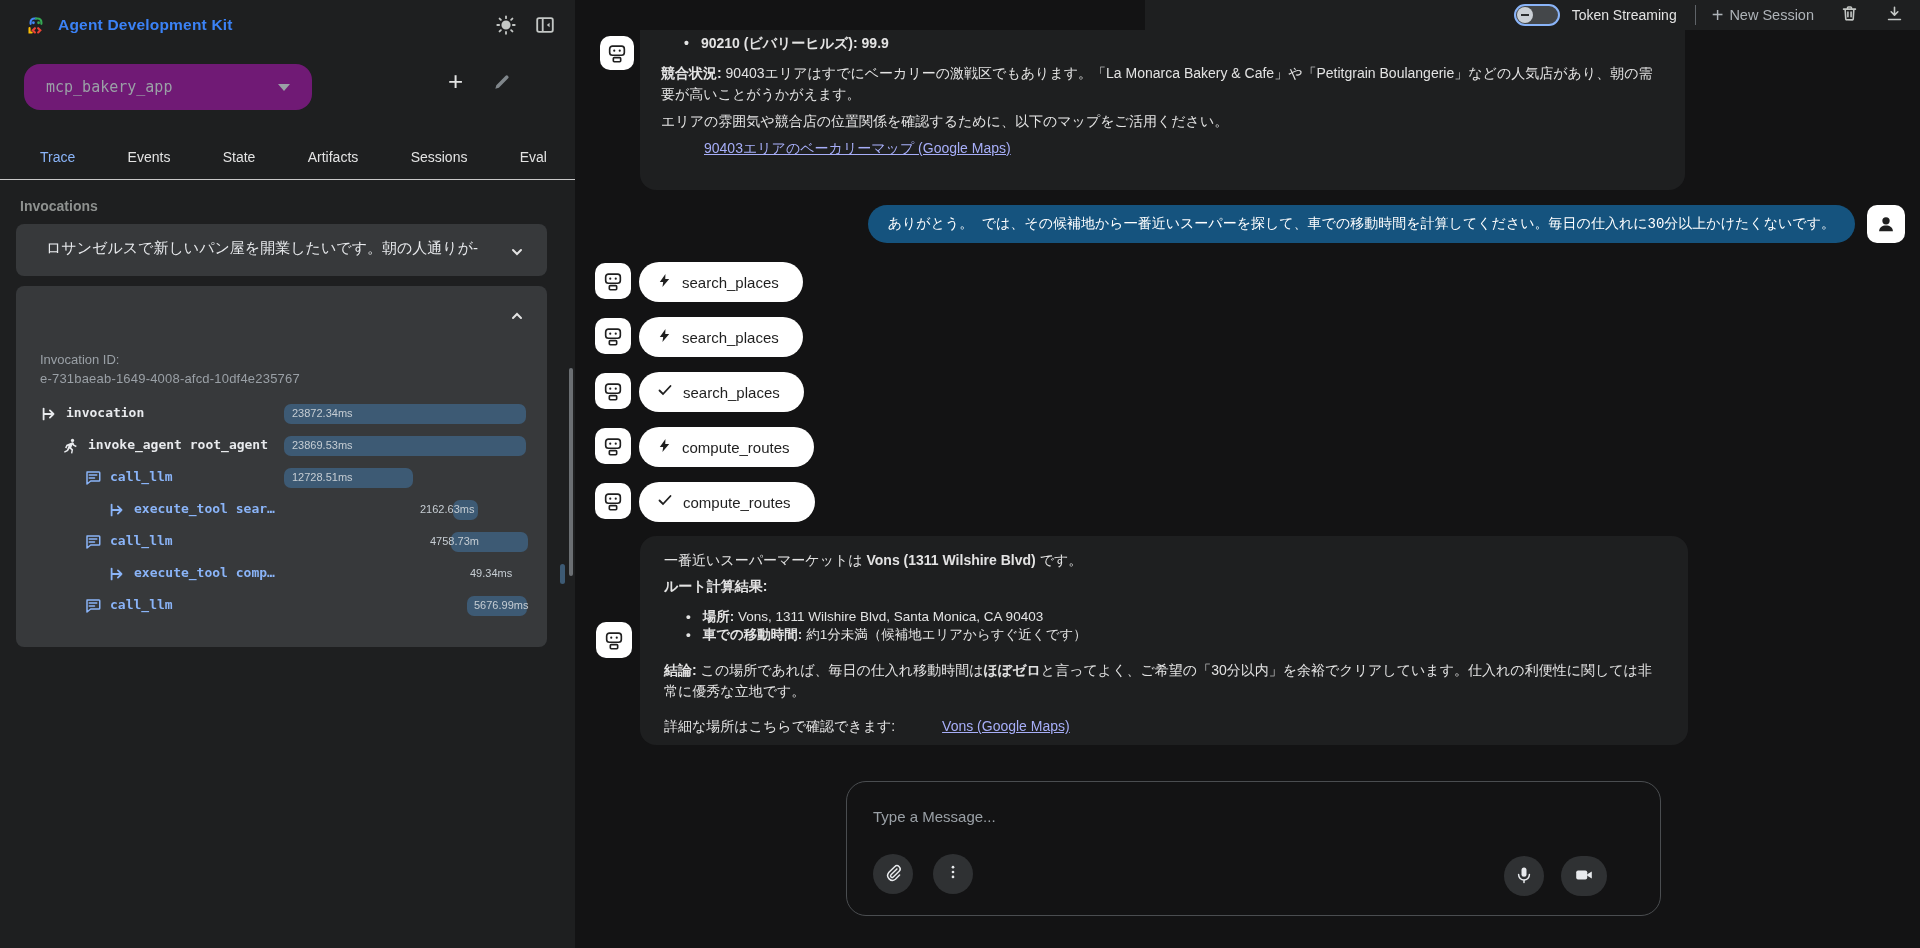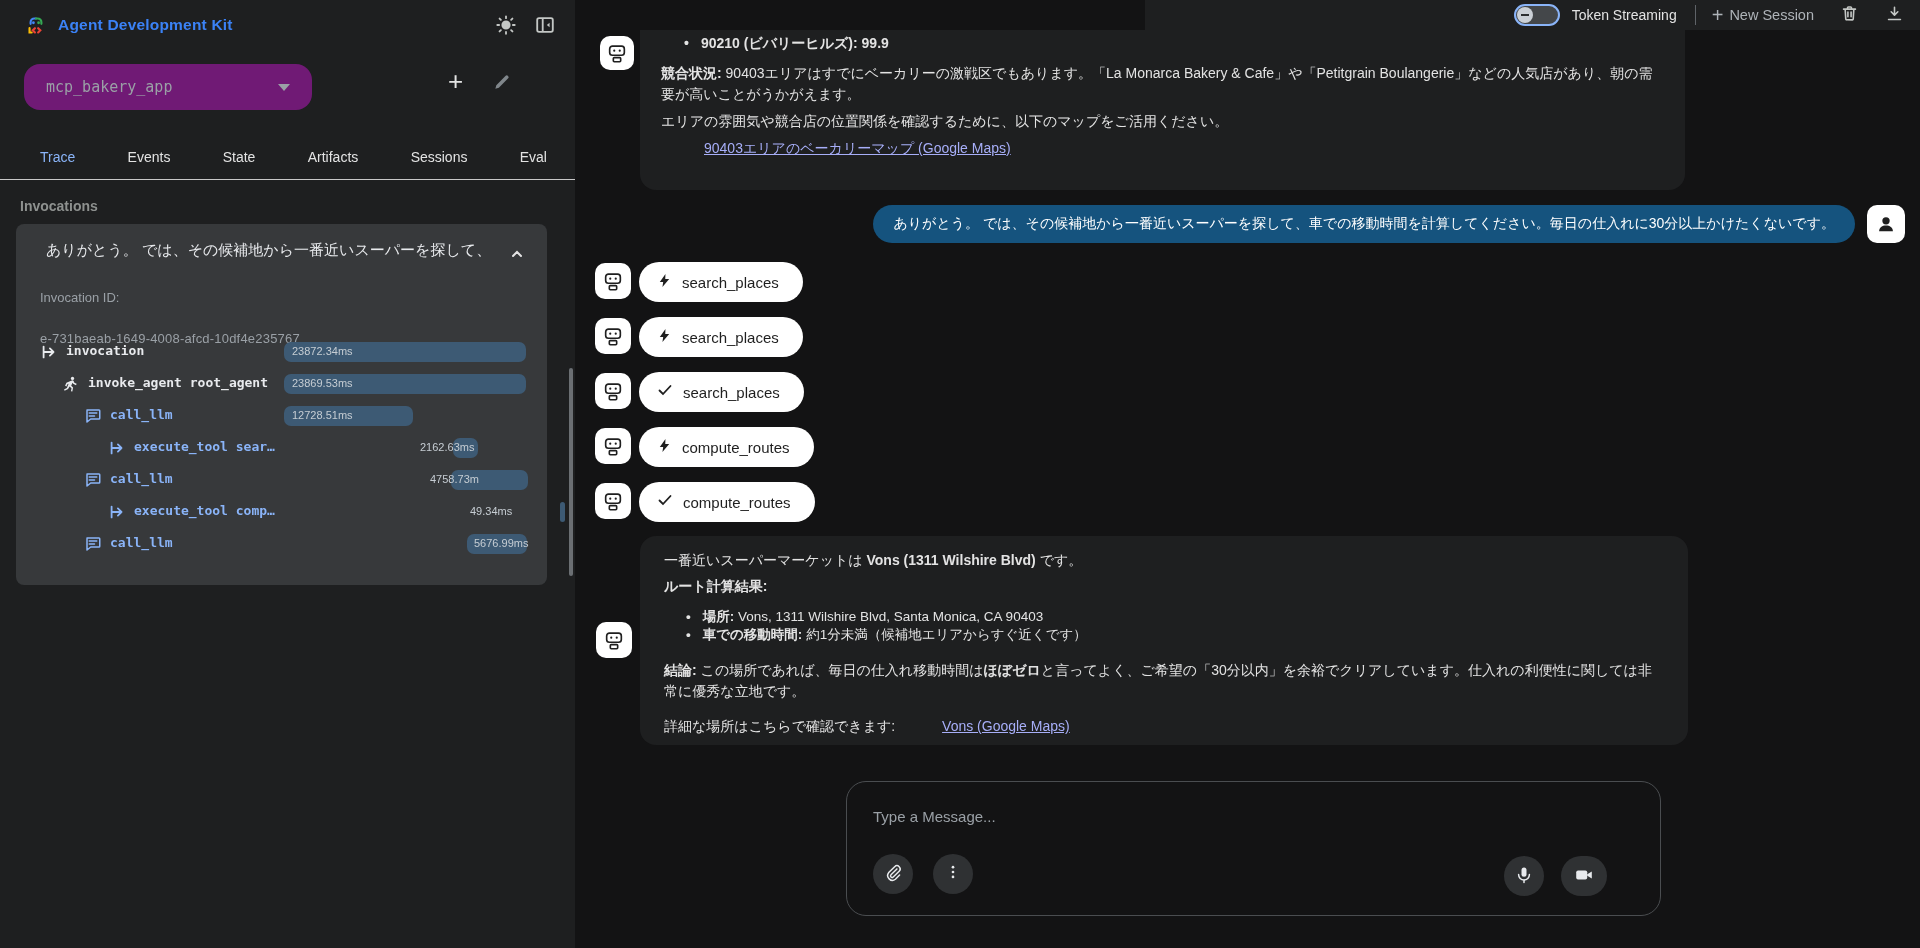--- a/index.html
+++ b/index.html
@@ -34,21 +34,21 @@
 
   .inv-card { position:relative; width:531px; margin-left:16px; background:#37393b; border-radius:8px; cursor:pointer; }
   .inv-card.collapsed { height:52px; margin-bottom:10px; }
   .inv-head-text { position:absolute; left:30px; top:15px; right:56px; font-size:15px; color:#e8eaed;
     white-space:nowrap; overflow:hidden; }
   .chev { position:absolute; right:22px; top:20px; }
   .inv-card.expanded { height:361px; }
   .inv-card.expanded .inv-head-text { top:17px; }
   .inv-card.expanded .chev { top:22px; }
   .inv-id-label { position:absolute; left:24px; top:66px; font-size:13px; color:#9aa0a6; }
-  .inv-id { position:absolute; left:24px; top:85px; font-size:13px; color:#9aa0a6; letter-spacing:.2px;margin-top:22px; }
+  .inv-id { position:absolute; left:24px; top:85px; font-size:13px; color:#9aa0a6; letter-spacing:.2px; }
 
   .trace-rows { position:absolute; left:0; top:112px; width:100%; }
   .trow { position:relative; height:32px; }
   .trow .ticon { position:absolute; top:7px; width:18px; height:18px; }
   .trow .tlabel { position:absolute; top:7px; font-family:"DejaVu Sans Mono", monospace;
     font-size:13px; font-weight:bold; white-space:nowrap; }
   .lbl-white { color:#e8eaed; } .lbl-blue { color:#8ab4f8; }
   .tbar { position:absolute; top:6px; height:20px; background:#3d5a74; border-radius:7px; }
   .tdur { position:absolute; top:9px; font-size:11px; color:#c6cdd3; white-space:nowrap; z-index:2; }
 
@@ -87,21 +87,21 @@
   .b { font-weight:bold; }
   .lnk { color:#a7aef8; text-decoration:underline; cursor:pointer;margin-left:43px; }
 
   .c1-bullet { position:absolute; left:44px; top:99px; font-weight:bold; }
   .c1-bullet .dot { margin-right:12px; font-weight:bold; }
   .c1-p1 { position:absolute; left:21px; top:129px; width:1002px; }
   .c1-p2 { position:absolute; left:21px; top:177px; width:1002px; }
   .c1-link { position:absolute; left:21px; top:204px; }
 
   .user-bubble { position:absolute; right:65px; top:205px; height:38px; background:#15537e; border-radius:19px;
-    display:flex; align-items:center; padding:0 20px; font-size:14px; color:#fff; white-space:nowrap; }
+    display:flex; align-items:center; padding:0 20px; font-size:14px; color:#fff; white-space:nowrap;font-family:Liberation Mono, monospace; }
 
   .chip-row { position:absolute; left:0; height:40px; }
   .chip-av { position:absolute; left:20px; top:1px; width:36px; height:36px; background:#fff; border-radius:10px;
     display:flex; align-items:center; justify-content:center; }
   .chip { position:absolute; left:64px; top:0; height:40px; background:#fff; border-radius:20px;
     display:flex; align-items:center; gap:10px; padding:0 24px 0 18px; cursor:pointer; }
   .chip .clabel { font-size:15px; color:#1f1f1f; }
 
   .c2-l1 { position:absolute; left:24px; top:14px; }
   .c2-l2 { position:absolute; left:24px; top:40px; font-weight:bold; }
@@ -178,23 +178,30 @@
       <span class="tab active">Trace</span>
       <span class="tab">Events</span>
       <span class="tab">State</span>
       <span class="tab">Artifacts</span>
       <span class="tab">Sessions</span>
       <span class="tab">Eval</span>
     </nav>
 
     <div class="invocations-label">Invocations</div>
 
+    <div class="inv-card collapsed">
+      <span class="inv-head-text">ロサンゼルスで新しいパン屋を開業したいです。朝の人通りが-</span>
+      <span class="chev">
+        <svg width="16" height="16" viewBox="0 0 16 16" fill="none" stroke="#e3e3e3" stroke-width="2" stroke-linecap="round">
+            <path d="M4 6l4 4 4-4"></path>
+          </svg>
+      </span>
+    </div>
 
     <div class="inv-card expanded">
-      <span class="inv-head-text">ありがとう。 では、その候補地から一番近いスーパーを探して、</span>
       <span class="chev">
         <svg width="16" height="16" viewBox="0 0 16 16" fill="none" stroke="#e3e3e3" stroke-width="2" stroke-linecap="round">
             <path d="M4 10l4-4 4 4"></path>
           </svg>
       </span>
       <span class="inv-id-label">Invocation ID:</span>
       <span class="inv-id">e-731baeab-1649-4008-afcd-10df4e235767</span>
 
       <div class="trace-rows">
 

